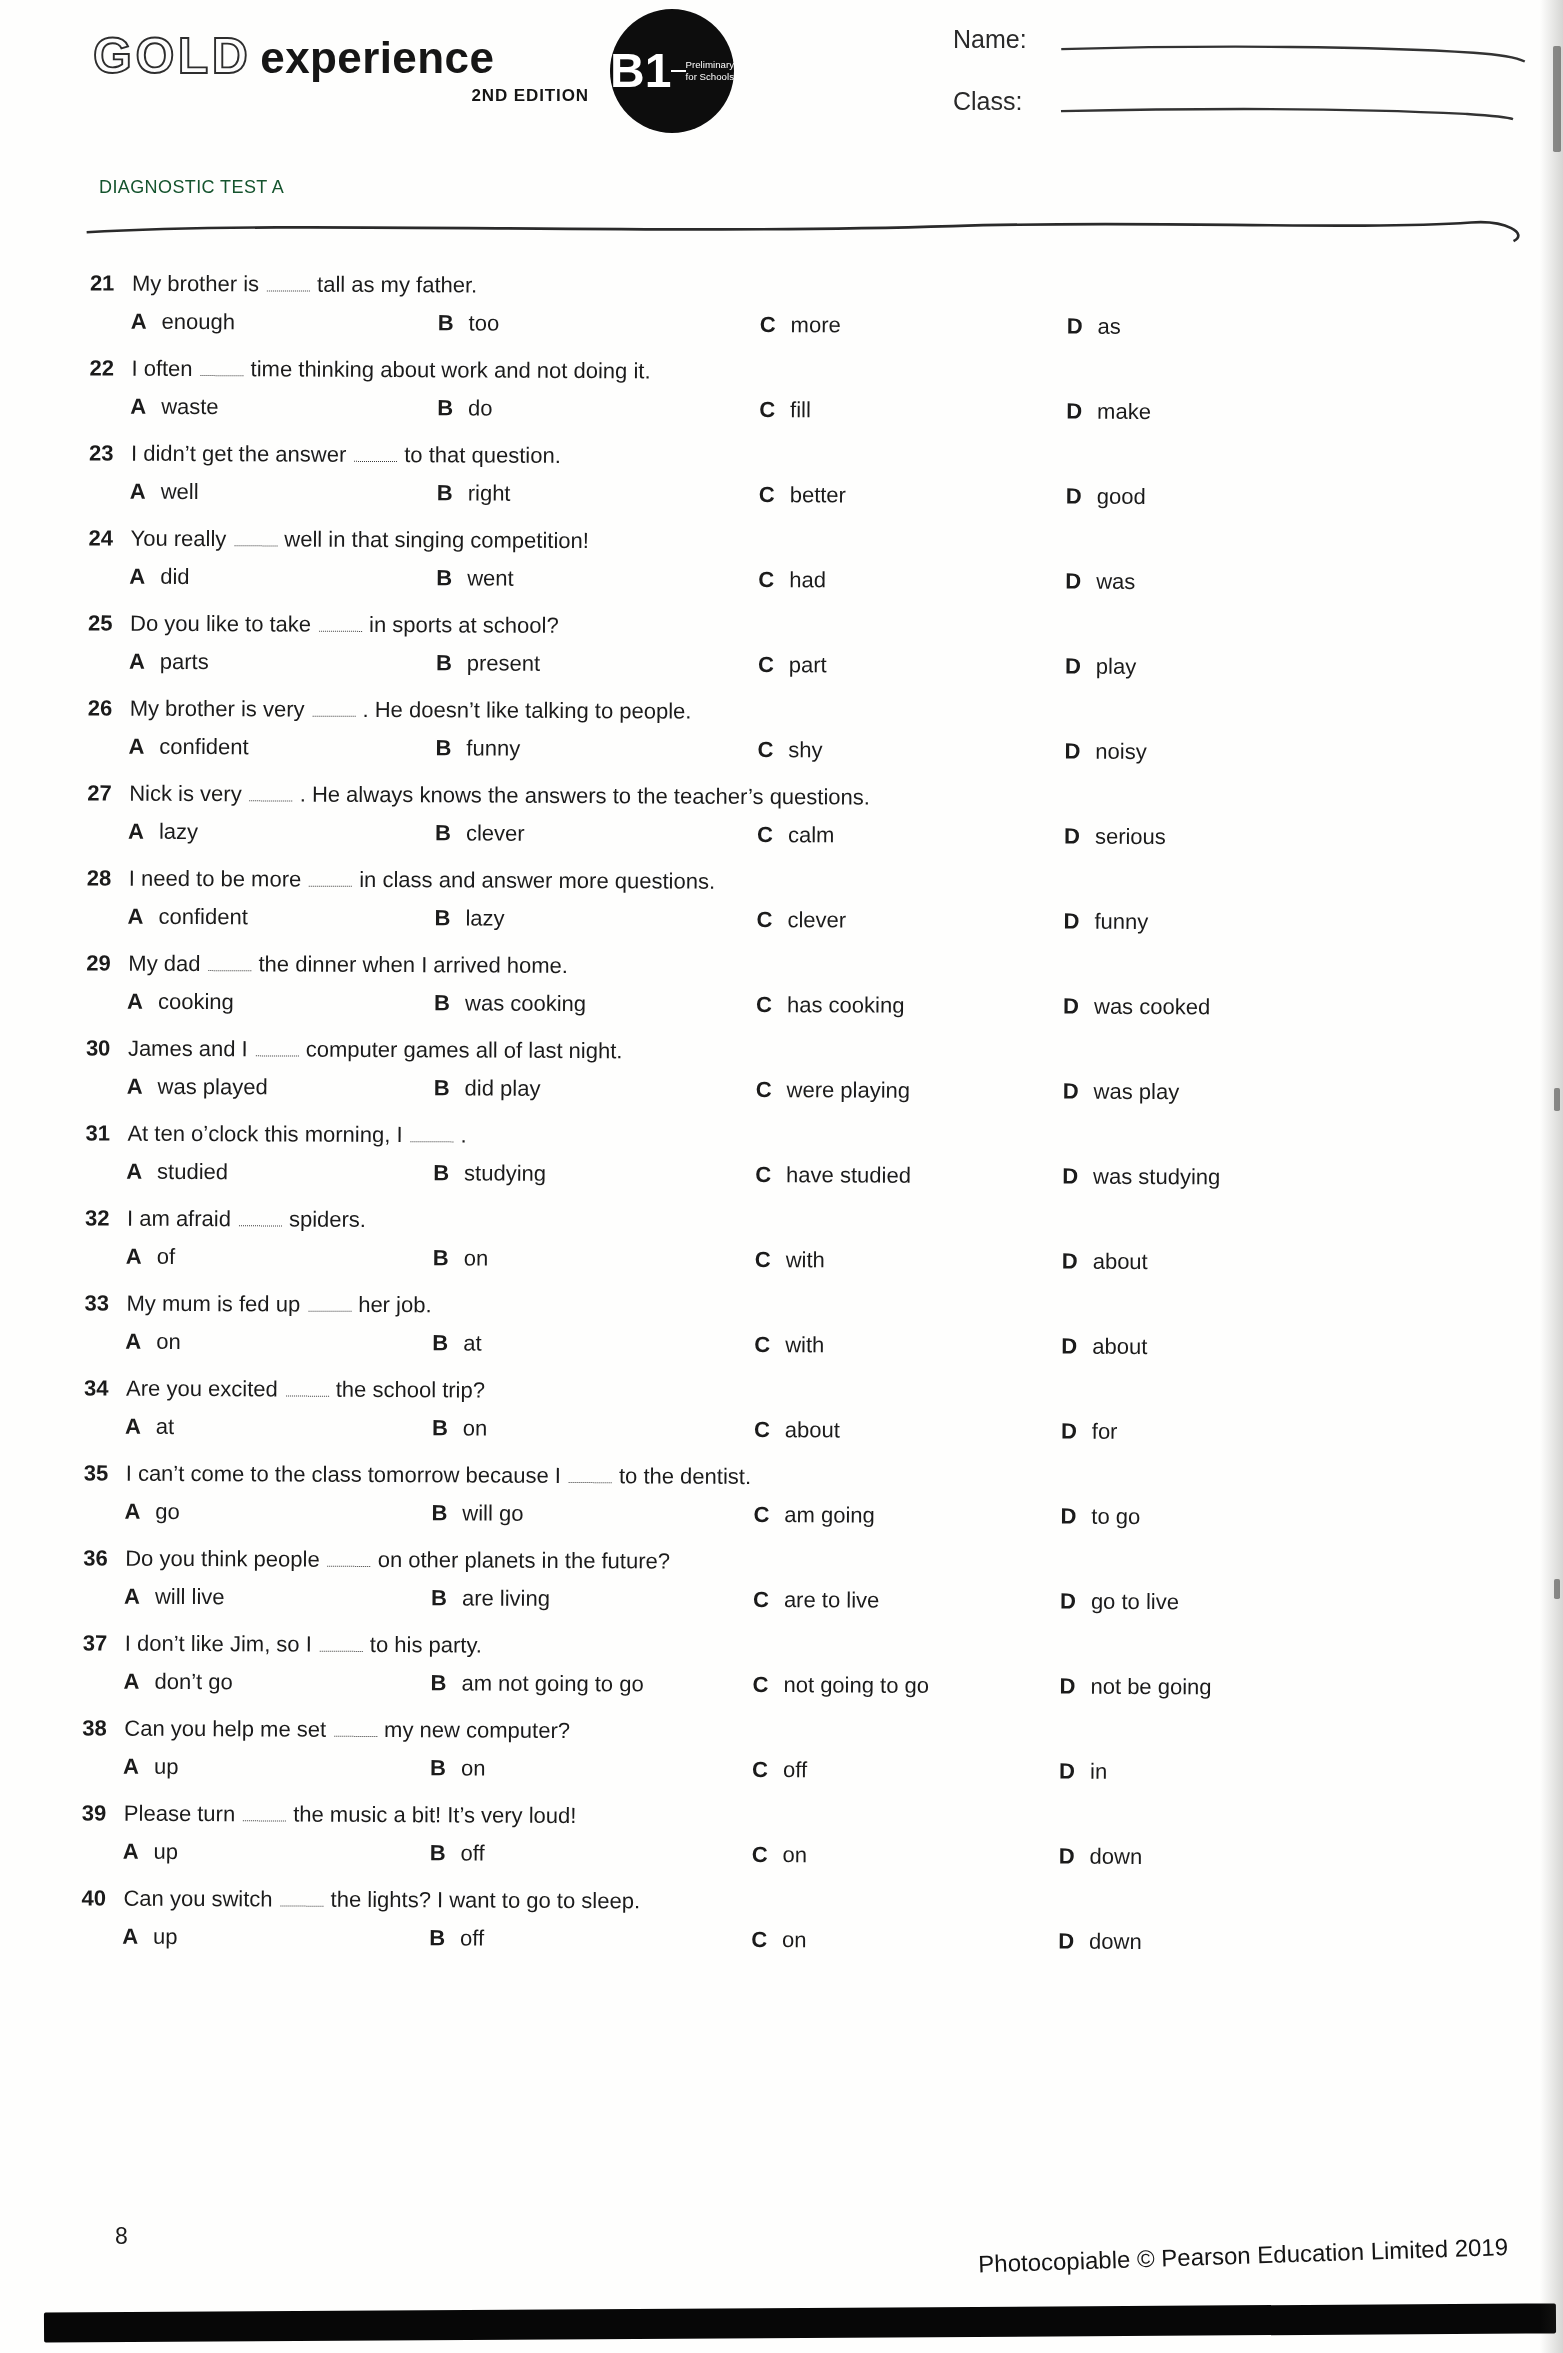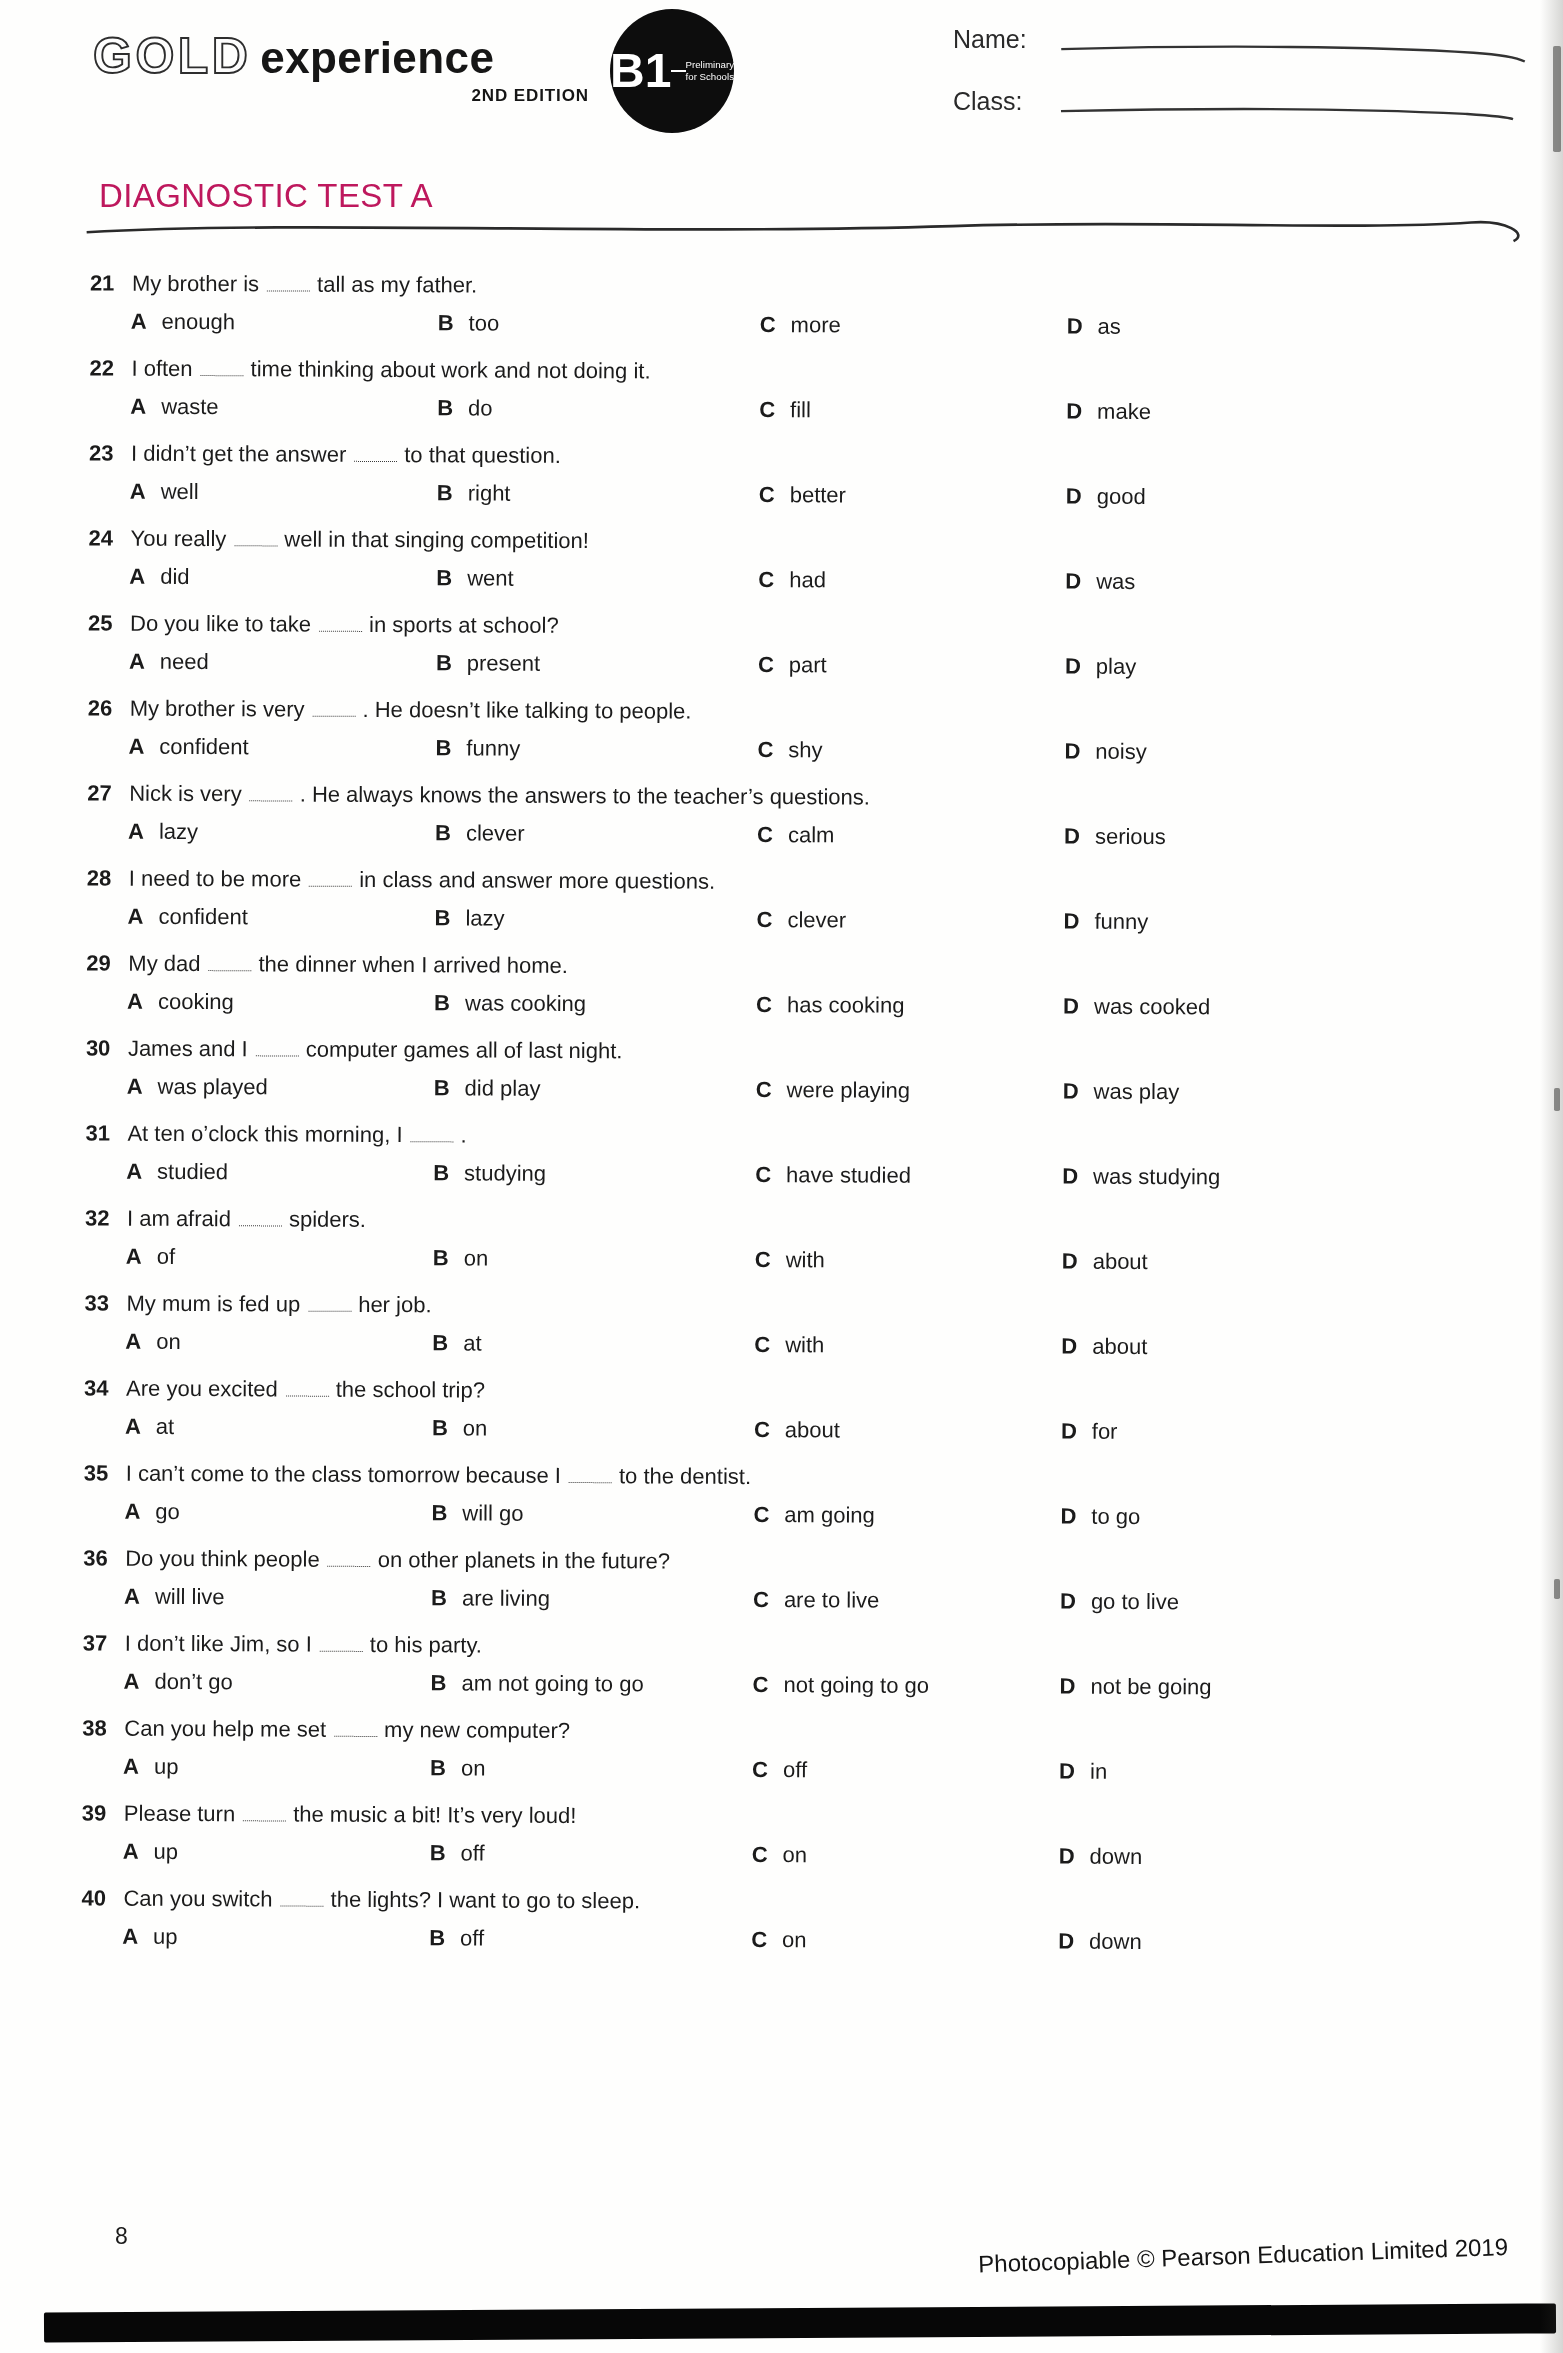--- a/index.html
+++ b/index.html
@@ -30,21 +30,21 @@
 
   .field-label{position:absolute;font-size:25px;color:#2a2a2a;}
   .name-label{left:953px;top:25px;}
   .class-label{left:953px;top:87px;}
   .field-line{position:absolute;}
   .name-line{left:1059px;top:43px;}
   .class-line{left:1059px;top:105px;}
 
   .test-title{
     position:absolute;left:99px;top:177px;
-    font-size:33px;font-weight:500;letter-spacing:0.4px;color:#be185d;
+    font-size:18px;font-weight:500;letter-spacing:0.4px;color:#14532d;
   }
   .title-rule{position:absolute;left:84px;top:211px;}
 
   
   .questions{
     position:absolute;left:0;top:268px;width:1533px;
     transform:rotate(0.3deg);transform-origin:0 0;
   }
   .question{margin-bottom:17px;}
   .q-line{display:flex;line-height:30px;margin-bottom:8px;font-size:22px;}
@@ -176,21 +176,21 @@
           <span class="opt"><span class="letter">D</span><span>was</span></span>
         </div>
       </div>
 
       <div class="question">
         <div class="q-line">
           <span class="q-num">25</span>
           <span class="q-text"><span>Do you like to take</span><span class="blank"></span><span>in sports at school?</span></span>
         </div>
         <div class="opts">
-          <span class="opt"><span class="letter">A</span><span>need</span></span>
+          <span class="opt"><span class="letter">A</span><span>parts</span></span>
           <span class="opt"><span class="letter">B</span><span>present</span></span>
           <span class="opt"><span class="letter">C</span><span>part</span></span>
           <span class="opt"><span class="letter">D</span><span>play</span></span>
         </div>
       </div>
 
       <div class="question">
         <div class="q-line">
           <span class="q-num">26</span>
           <span class="q-text"><span>My brother is very</span><span class="blank"></span><span>. He doesn’t like talking to people.</span></span>

